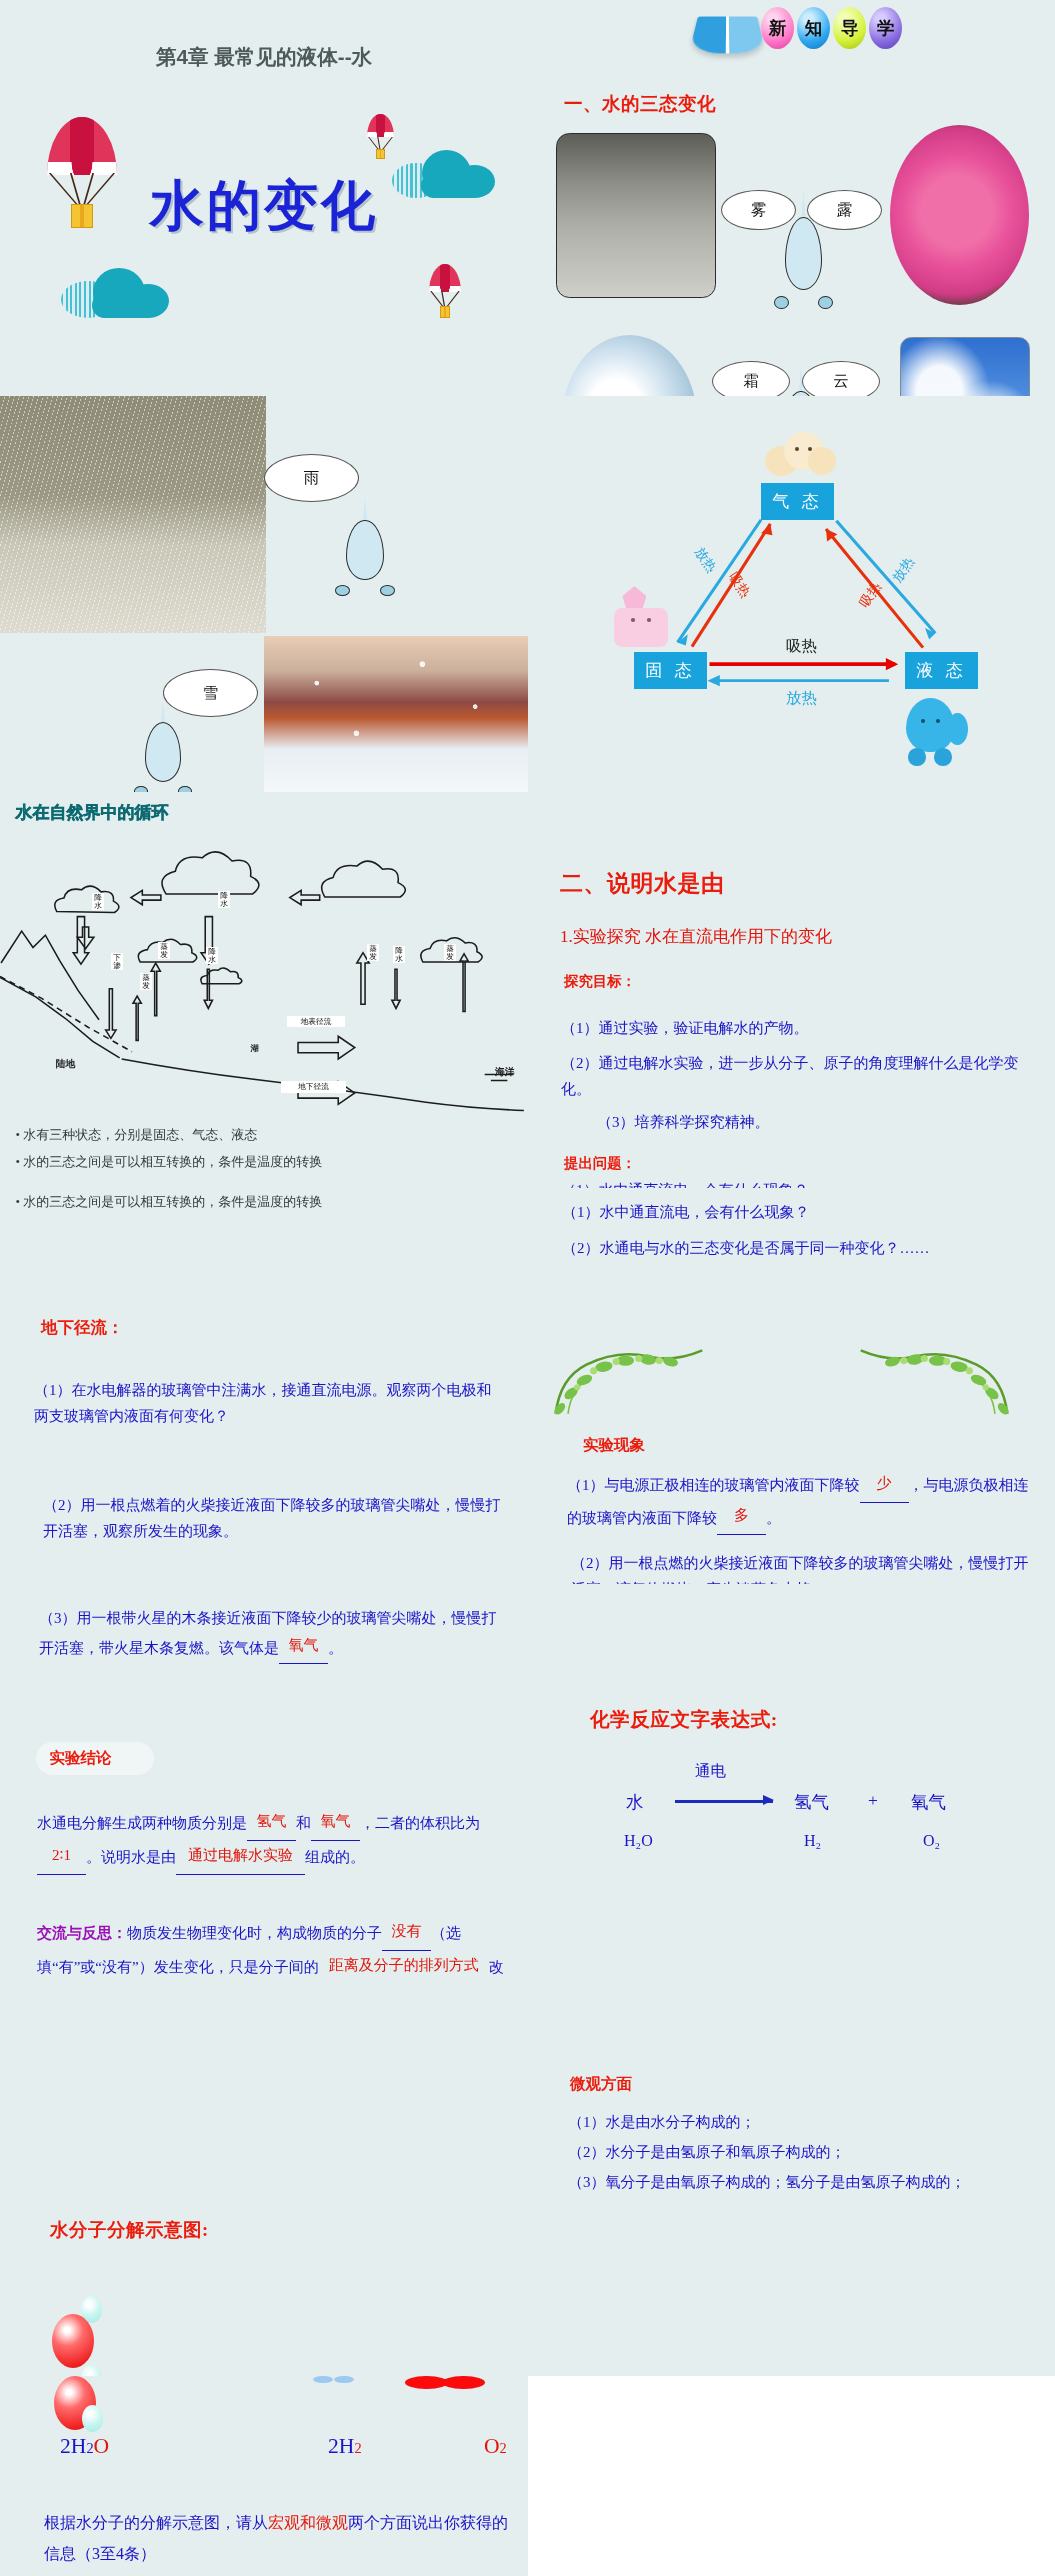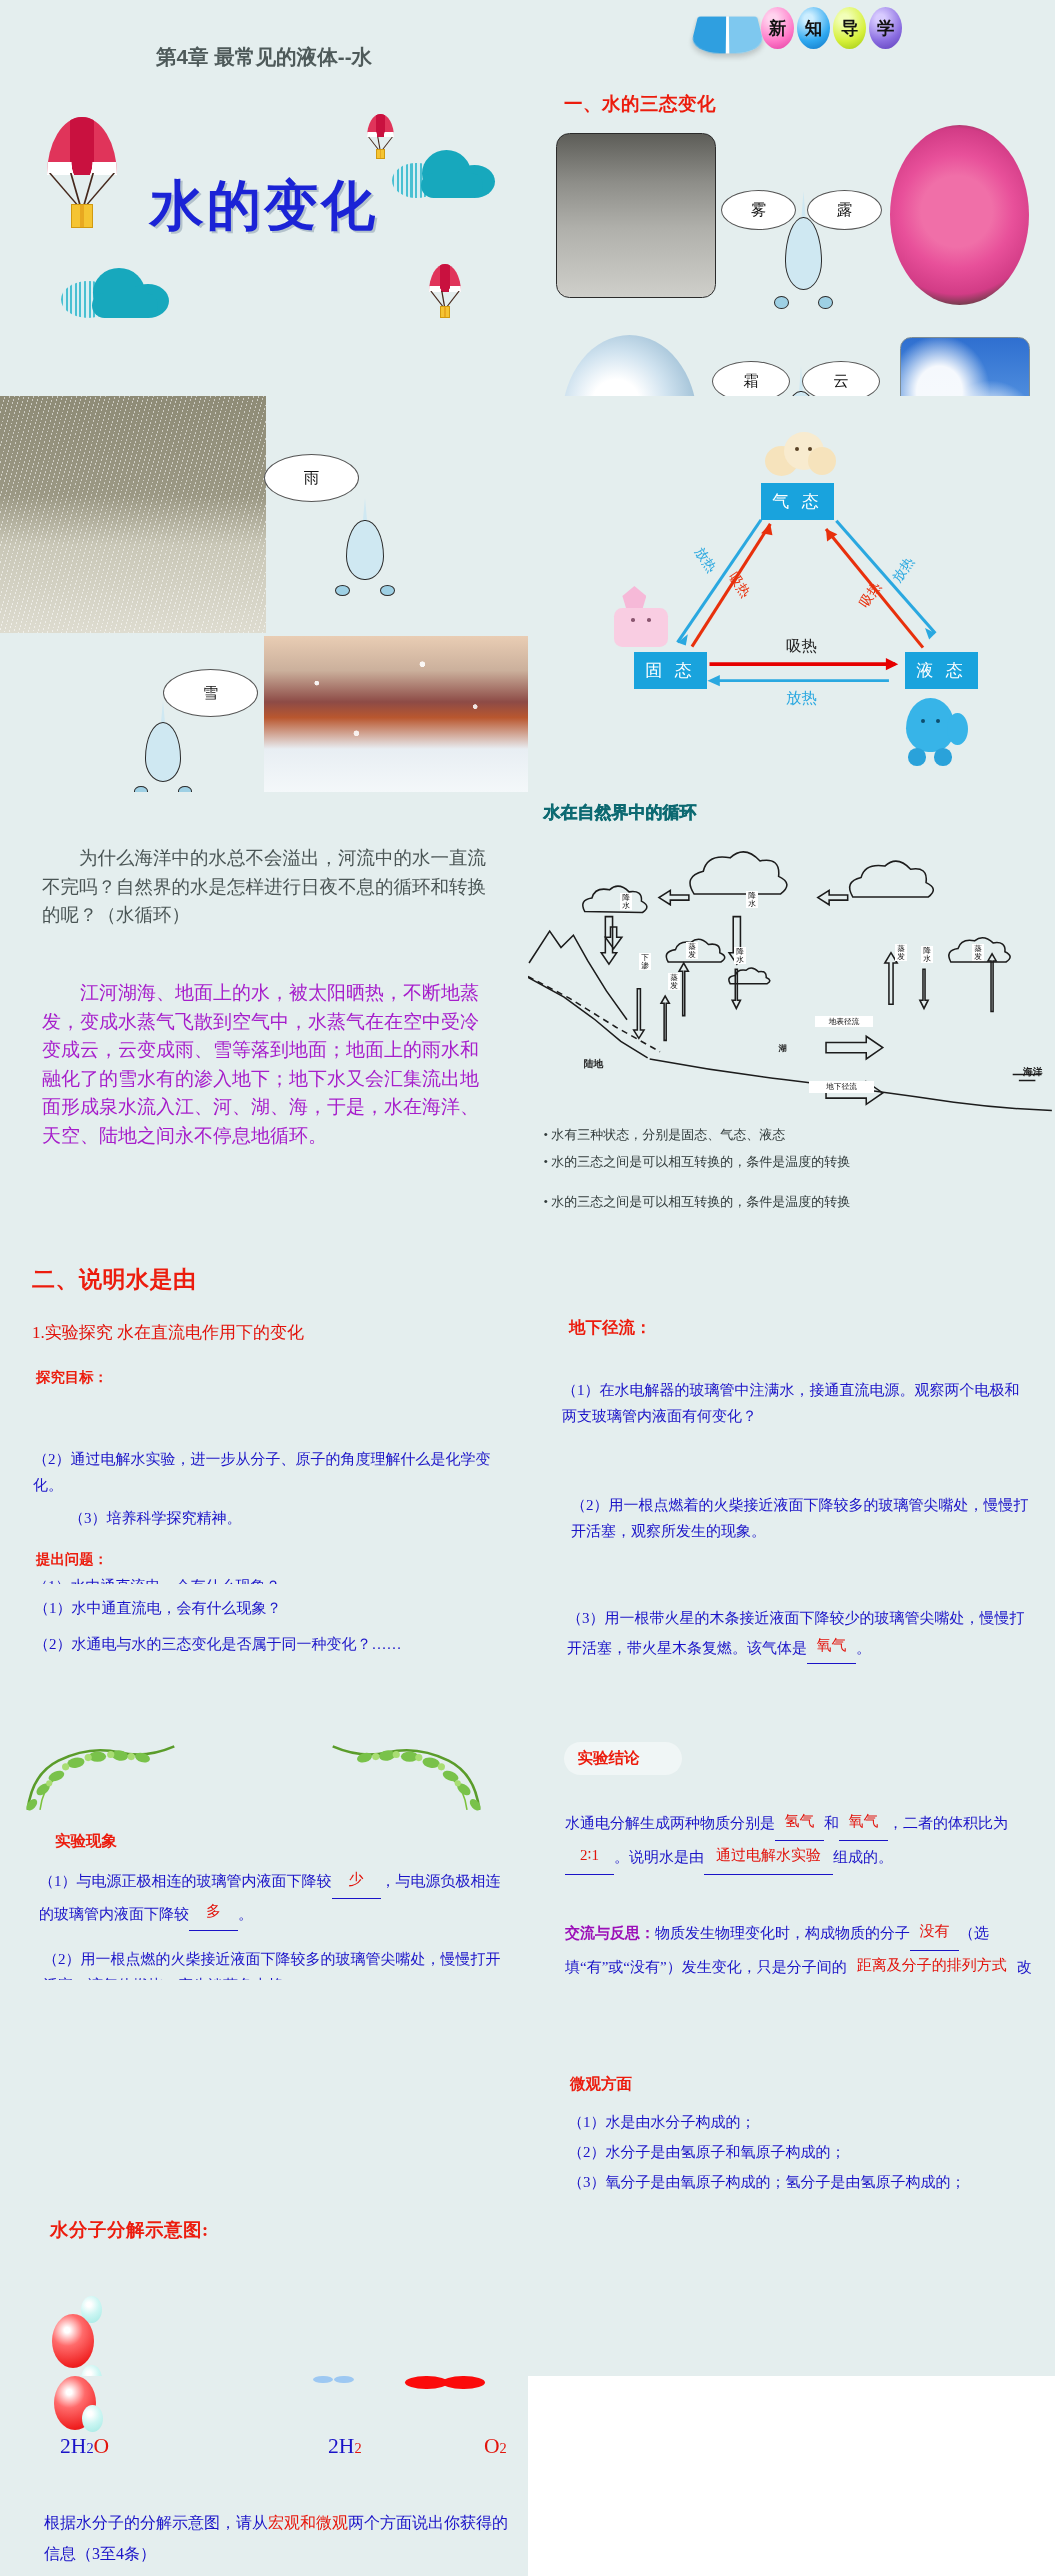--- a/index.html
+++ b/index.html
@@ -393,24 +393,20 @@
     <div class="state-box" style="left:377px; top:256px; width:73px; height:37px;">液 态</div>
 
     <div class="arrow-label teal" style="left:164px; top:155px; transform:rotate(56deg); font-size:13.4px; color:#2aa8e0;">放热</div>
     <div class="arrow-label" style="left:198px; top:180px; transform:rotate(56deg); font-size:13.4px; color:#e8300c;">吸热</div>
     <div class="arrow-label" style="left:362px; top:165px; transform:rotate(-56deg); font-size:13.4px; color:#2aa8e0;">放热</div>
     <div class="arrow-label" style="left:329px; top:190px; transform:rotate(-56deg); font-size:13.4px; color:#e8300c;">吸热</div>
     <div class="arrow-label" style="left:258px; top:240px; font-size:15.5px; color:#222;">吸热</div>
     <div class="arrow-label" style="left:258px; top:292px; font-size:15.5px; color:#2aa8e0;">放热</div>
   </div>
 
-  <div class="slide">
-    <div style="position:absolute; left:42px; top:52px; width:446px; font-size:18.5px; line-height:1.55; color:#4a5555; text-indent:2em;">为什么海洋中的水总不会溢出，河流中的水一直流不完吗？自然界的水是怎样进行日夜不息的循环和转换的呢？（水循环）</div>
-    <div style="position:absolute; left:42px; top:187px; width:453px; font-size:19px; line-height:1.5; color:#a61ecb; text-indent:2em;">江河湖海、地面上的水，被太阳晒热，不断地蒸发，变成水蒸气飞散到空气中，水蒸气在在空中受冷变成云，云变成雨、雪等落到地面；地面上的雨水和融化了的雪水有的渗入地下；地下水又会汇集流出地面形成泉水流入江、河、湖、海，于是，水在海洋、天空、陆地之间永不停息地循环。</div>
-  </div>
 
   <div class="slide">
     <div class="cycle-title" style="left:15.5px; top:9.3px;">水在自然界中的循环</div>
 
     <svg width="528" height="289" style="position:absolute; left:0; top:42px;" viewBox="0 0 1024 560">
       <g fill="none" stroke="#1c1c1c" stroke-width="3">
 
         <path d="M110 150 q-12 -22 14 -26 q6 -22 34 -16 q18 -16 38 4 q26 -4 24 18 q20 10 2 22 z"></path>
         <path d="M322 116 q-22 -34 18 -44 q8 -34 52 -26 q28 -26 58 6 q40 -8 36 30 q30 14 4 34 z"></path>
         <path d="M630 122 q-18 -30 16 -38 q8 -28 46 -22 q24 -22 50 6 q34 -6 30 26 q26 12 4 28 z"></path>
@@ -471,20 +467,21 @@
     <div class="bullet-line" style="left:15.5px; top:361px;">
       <span>•</span>
       <span>水的三态之间是可以相互转换的，条件是温度的转换</span>
     </div>
   </div>
 
   <div class="slide">
     <div class="hd-red" style="position:absolute; left:32px; top:76px; font-size:23px;">二、说明水是由</div>
     <div style="position:absolute; left:32px; top:133px; font-size:17px; color:#e2130b;">1.实验探究   水在直流电作用下的变化</div>
     <div class="hd-red-sm" style="position:absolute; left:36px; top:180px;">探究目标：</div>
+    <div class="body-blue" style="position:absolute; left:33px; top:223px; width:464px;">（1）通过实验，验证电解水的产物。</div>
     <div class="body-blue" style="position:absolute; left:33px; top:258px; width:469px;">（2）通过电解水实验，进一步从分子、原子的角度理解什么是化学变化。</div>
     <div class="body-blue" style="position:absolute; left:33px; top:317px; width:464px;margin-left:36px;">（3）培养科学探究精神。</div>
     <div class="hd-red-sm" style="position:absolute; left:36px; top:362px;">提出问题：</div>
     <div class="body-blue" style="position:absolute; left:33px; top:385px; width:464px;">（1）水中通直流电，会有什么现象？</div>
   </div>
 
   <div class="slide">
     <div class="bullet-line" style="left:15.5px; top:5.2px;">
       <span>•</span>
       <span>水的三态之间是可以相互转换的，条件是温度的转换</span>
@@ -560,20 +557,34 @@
 
     <div class="body-blue" style="position:absolute; left:37px; top:223px; width:470px; line-height:2.2;">
       <span>水通电分解生成两种物质分别是</span><span class="blank-underline"><span>氢气</span></span><span>和</span><span class="blank-underline"><span>氧气</span></span><span>，二者的体积比为</span><span class="blank-underline"><span>2∶1</span></span><span>。说明水是由</span><span class="blank-underline" style="min-width:129px;"><span>通过电解水实验</span></span><span>组成的。</span>
     </div>
 
     <div class="body-blue" style="position:absolute; left:37px; top:333px; width:470px; line-height:2.2;">
       <span class="purple" style="font-weight:bold;">交流与反思：</span><span>物质发生物理变化时，构成物质的分子</span><span class="blank-underline"><span>没有</span></span><span>（选填“有”或“没有”）发生变化，只是分子间的</span><span class="blank-underline" style="min-width:170px;"><span>距离及分子的排列方式</span></span><span>改变了；物质发生化学变化时，构成反应物的分子发生了改变，变成了新的物质</span>
     </div>
   </div>
 
+  <div class="slide">
+    <div class="hd-red" style="position:absolute; left:62px; top:122px; font-size:19.6px;">化学反应文字表达式:</div>
+
+    <div class="formula" style="left:167px; top:177px; font-size:15.5px;">通电</div>
+    <div class="formula" style="left:98px; top:206px;">水</div>
+    <div class="arrow-long" style="left:147px; top:216px; width:98px;"></div>
+    <div class="formula" style="left:266px; top:206px;">氢气</div>
+    <div class="formula" style="left:340px; top:206px;">+</div>
+    <div class="formula" style="left:383px; top:206px;">氧气</div>
+
+    <div class="formula" style="left:96px; top:248px; font-size:16px;">H₂O</div>
+    <div class="formula" style="left:276px; top:248px; font-size:16px;">H₂</div>
+    <div class="formula" style="left:395px; top:248px; font-size:16px;">O₂</div>
+  </div>
 
   <div class="slide">
     <div class="hd-red" style="position:absolute; left:50px; top:237px; font-size:18.5px;">水分子分解示意图:</div>
 
     <div class="atom h" style="left:81px; top:316px; width:20.6px; height:27px;"></div>
     <div class="atom o" style="left:52px; top:334px; width:42px; height:54px;"></div>
     <div class="atom h" style="left:81px; top:385px; width:20.6px; height:27px;"></div>
 
   </div>
 

